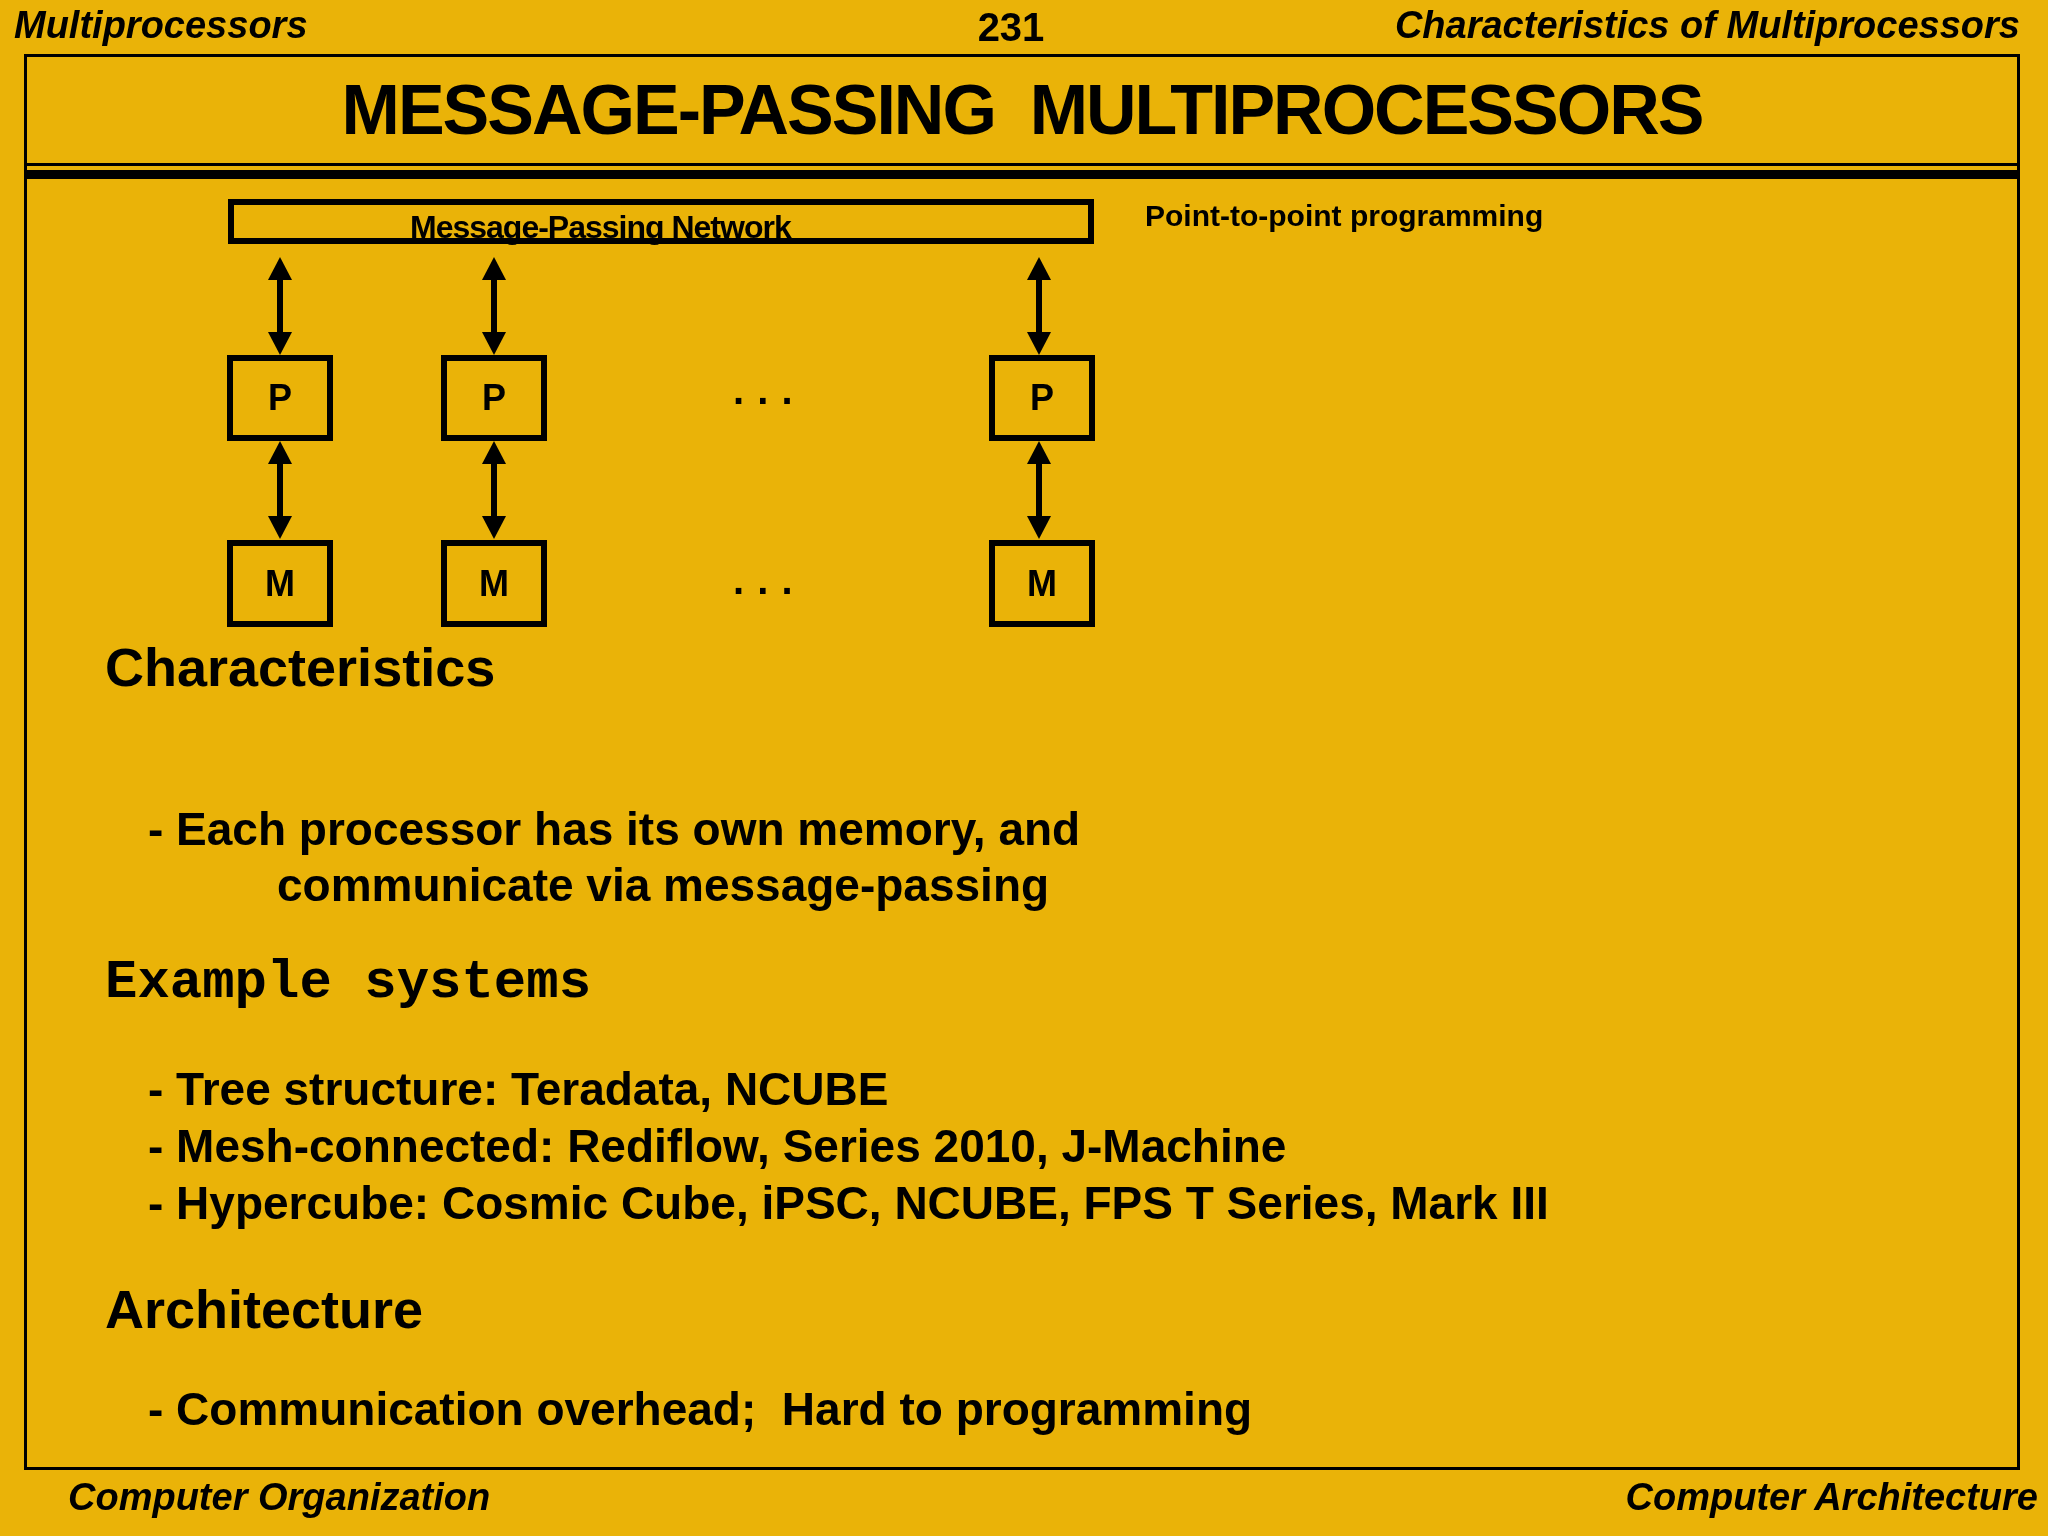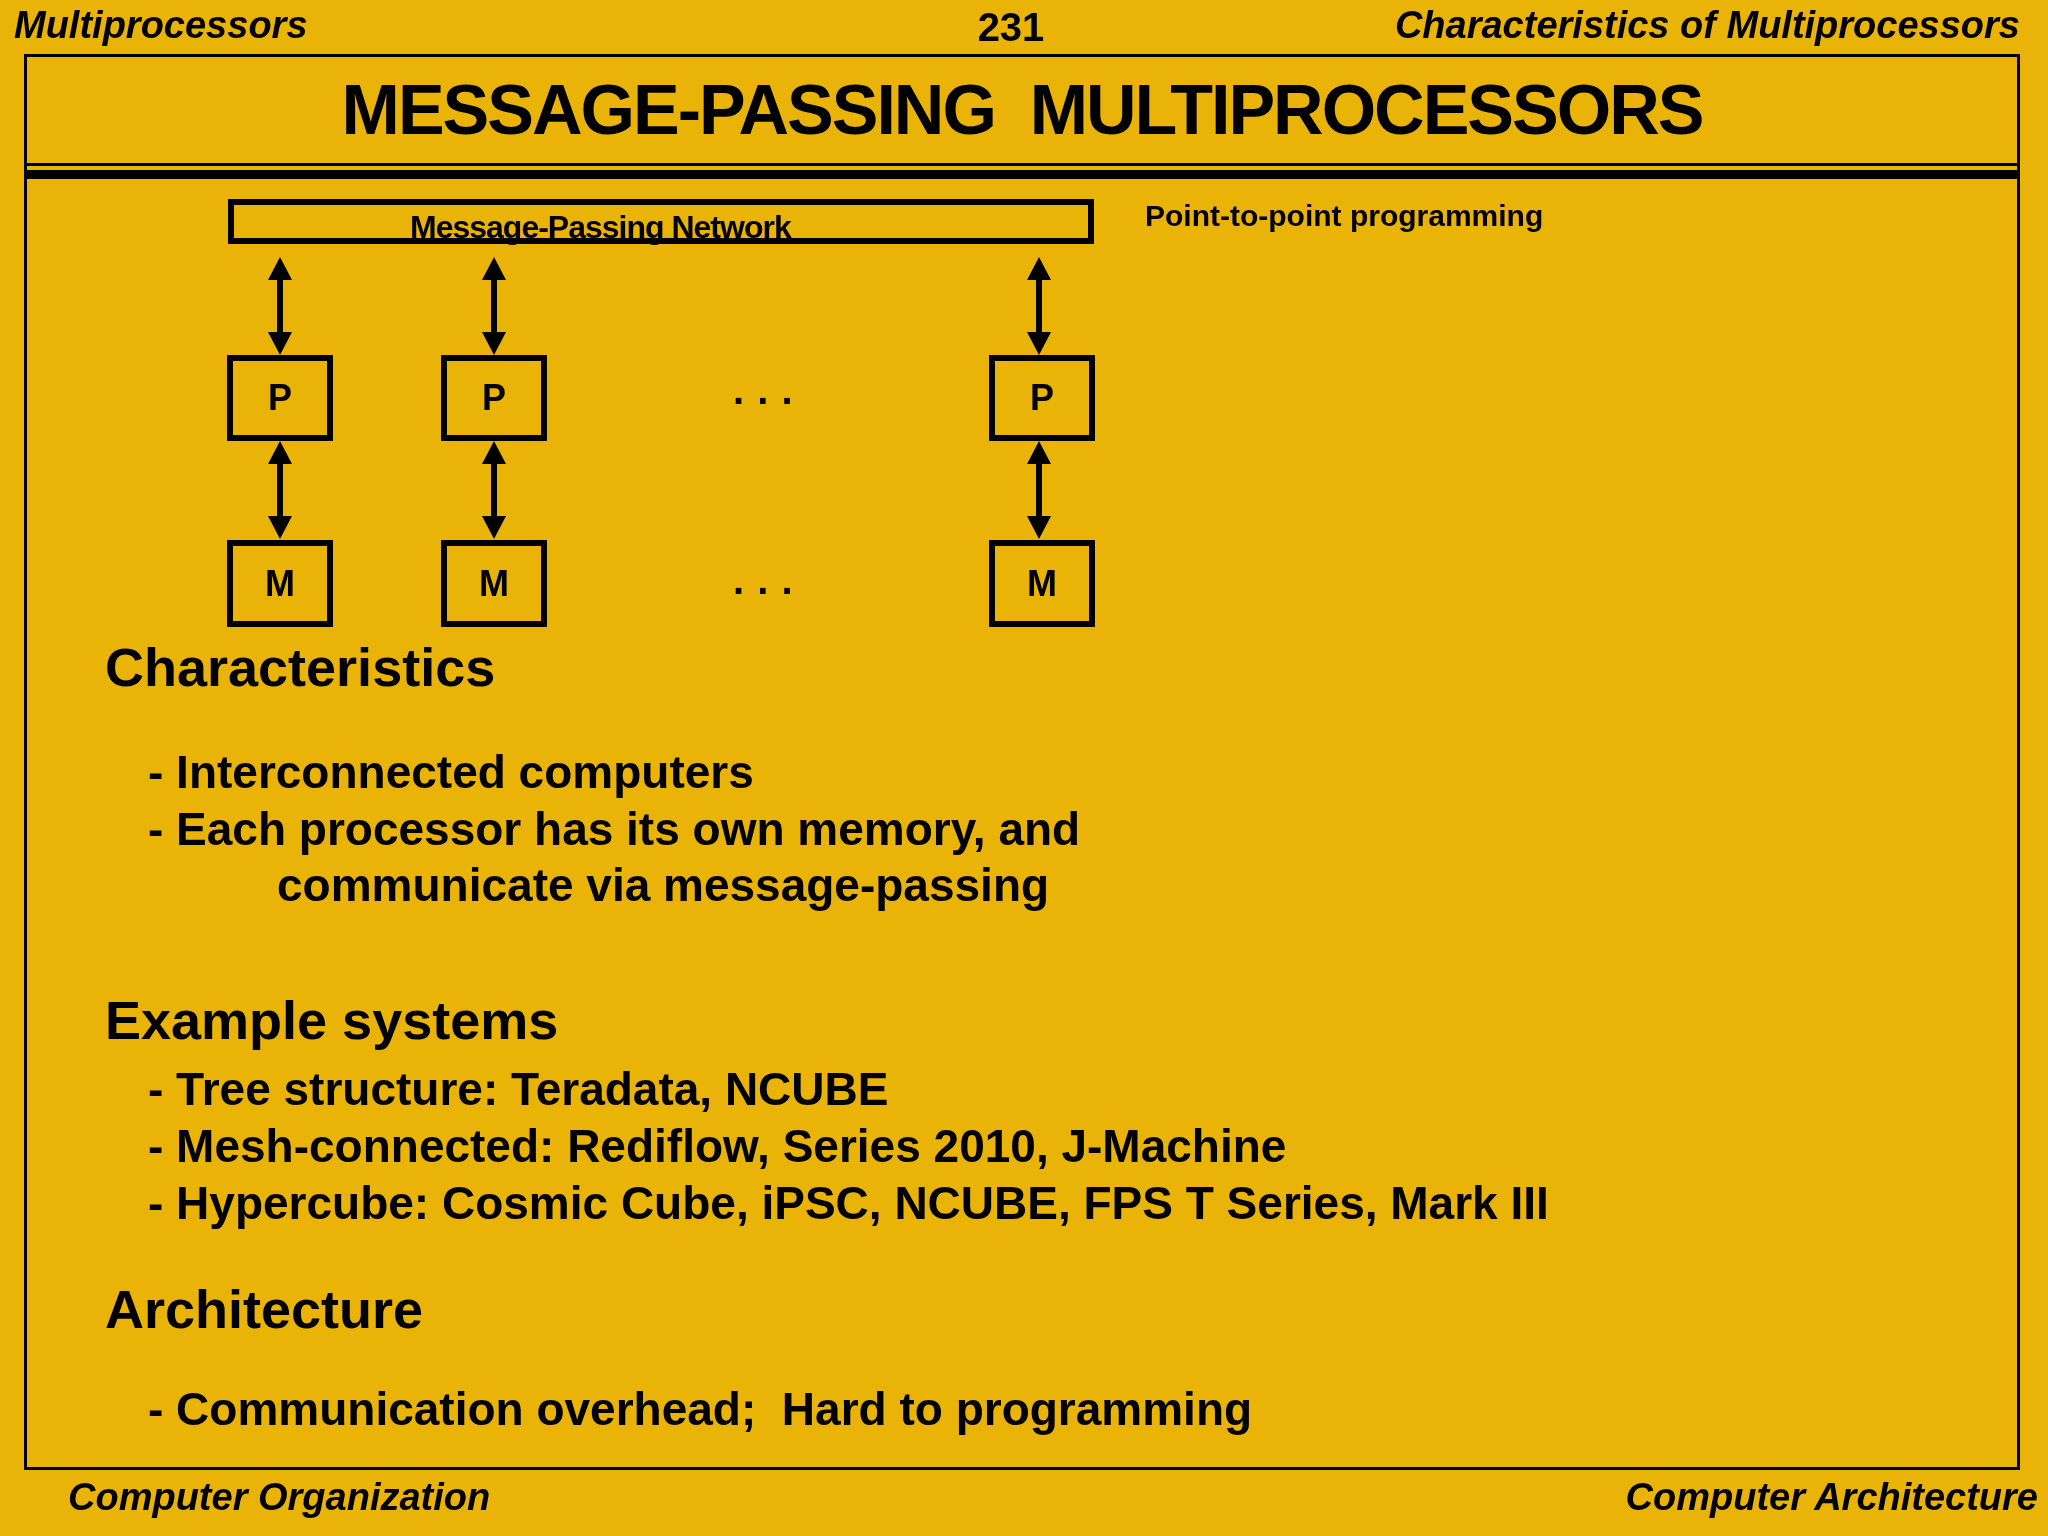--- a/index.html
+++ b/index.html
@@ -133,25 +133,24 @@
     </div>
     <div class="abs pmbox mbox col3">
       <span class="t">M</span>
     </div>
 
     <div class="abs dots t" style="left:733px;top:370px;">. . .</div>
     <div class="abs dots t" style="left:733px;top:560px;">. . .</div>
   </div>
 
   <div class="abs heading h-x t" style="top:638px;">Characteristics</div>
-  <div class="abs bullet b-x t" style="top:747px;">- Interconnected computers</div>
   <div class="abs bullet b-x t" style="top:804px;">- Each processor has its own memory, and</div>
   <div class="abs bullet cont-x t" style="top:860px;">communicate via message-passing</div>
 
-  <div class="abs heading h-x t" style="top:991px;">Example systems</div>
+  <div class="abs heading h-x t" style="top:953px;font-family:Liberation Mono, monospace;">Example systems</div>
   <div class="abs bullet b-x t" style="top:1064px;">- Tree structure: Teradata, NCUBE</div>
   <div class="abs bullet b-x t" style="top:1121px;">- Mesh-connected: Rediflow, Series 2010, J-Machine</div>
   <div class="abs bullet b-x t" style="top:1178px;">- Hypercube: Cosmic Cube, iPSC, NCUBE, FPS T Series, Mark III</div>
 
   <div class="abs heading h-x t" style="top:1280px;">Architecture</div>
   <div class="abs bullet b-x t" style="top:1384px;">- Communication overhead;  Hard to programming</div>
 
   <div class="abs hdr bi t" style="left:68px;top:1477px;">Computer Organization</div>
   <div class="abs hdr bi t" style="right:10px;top:1477px;">Computer Architecture</div>
 

